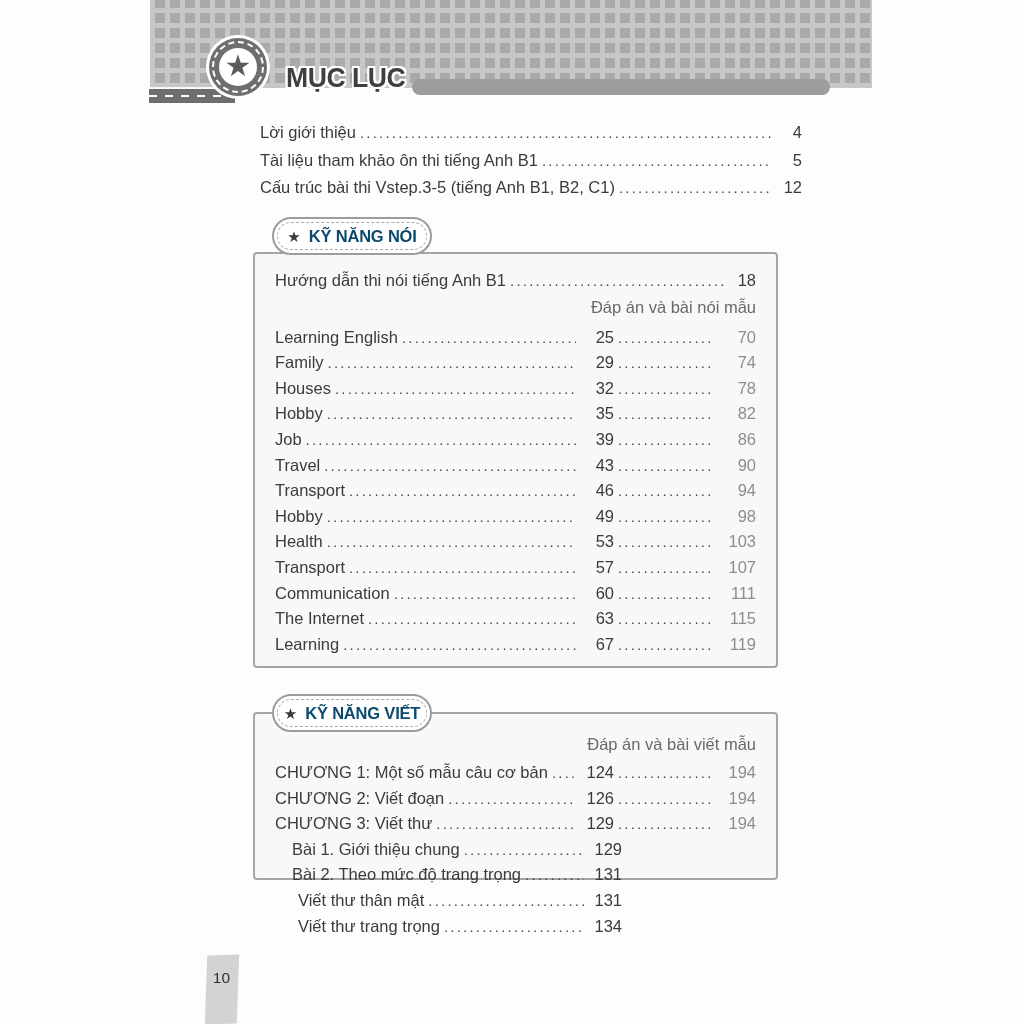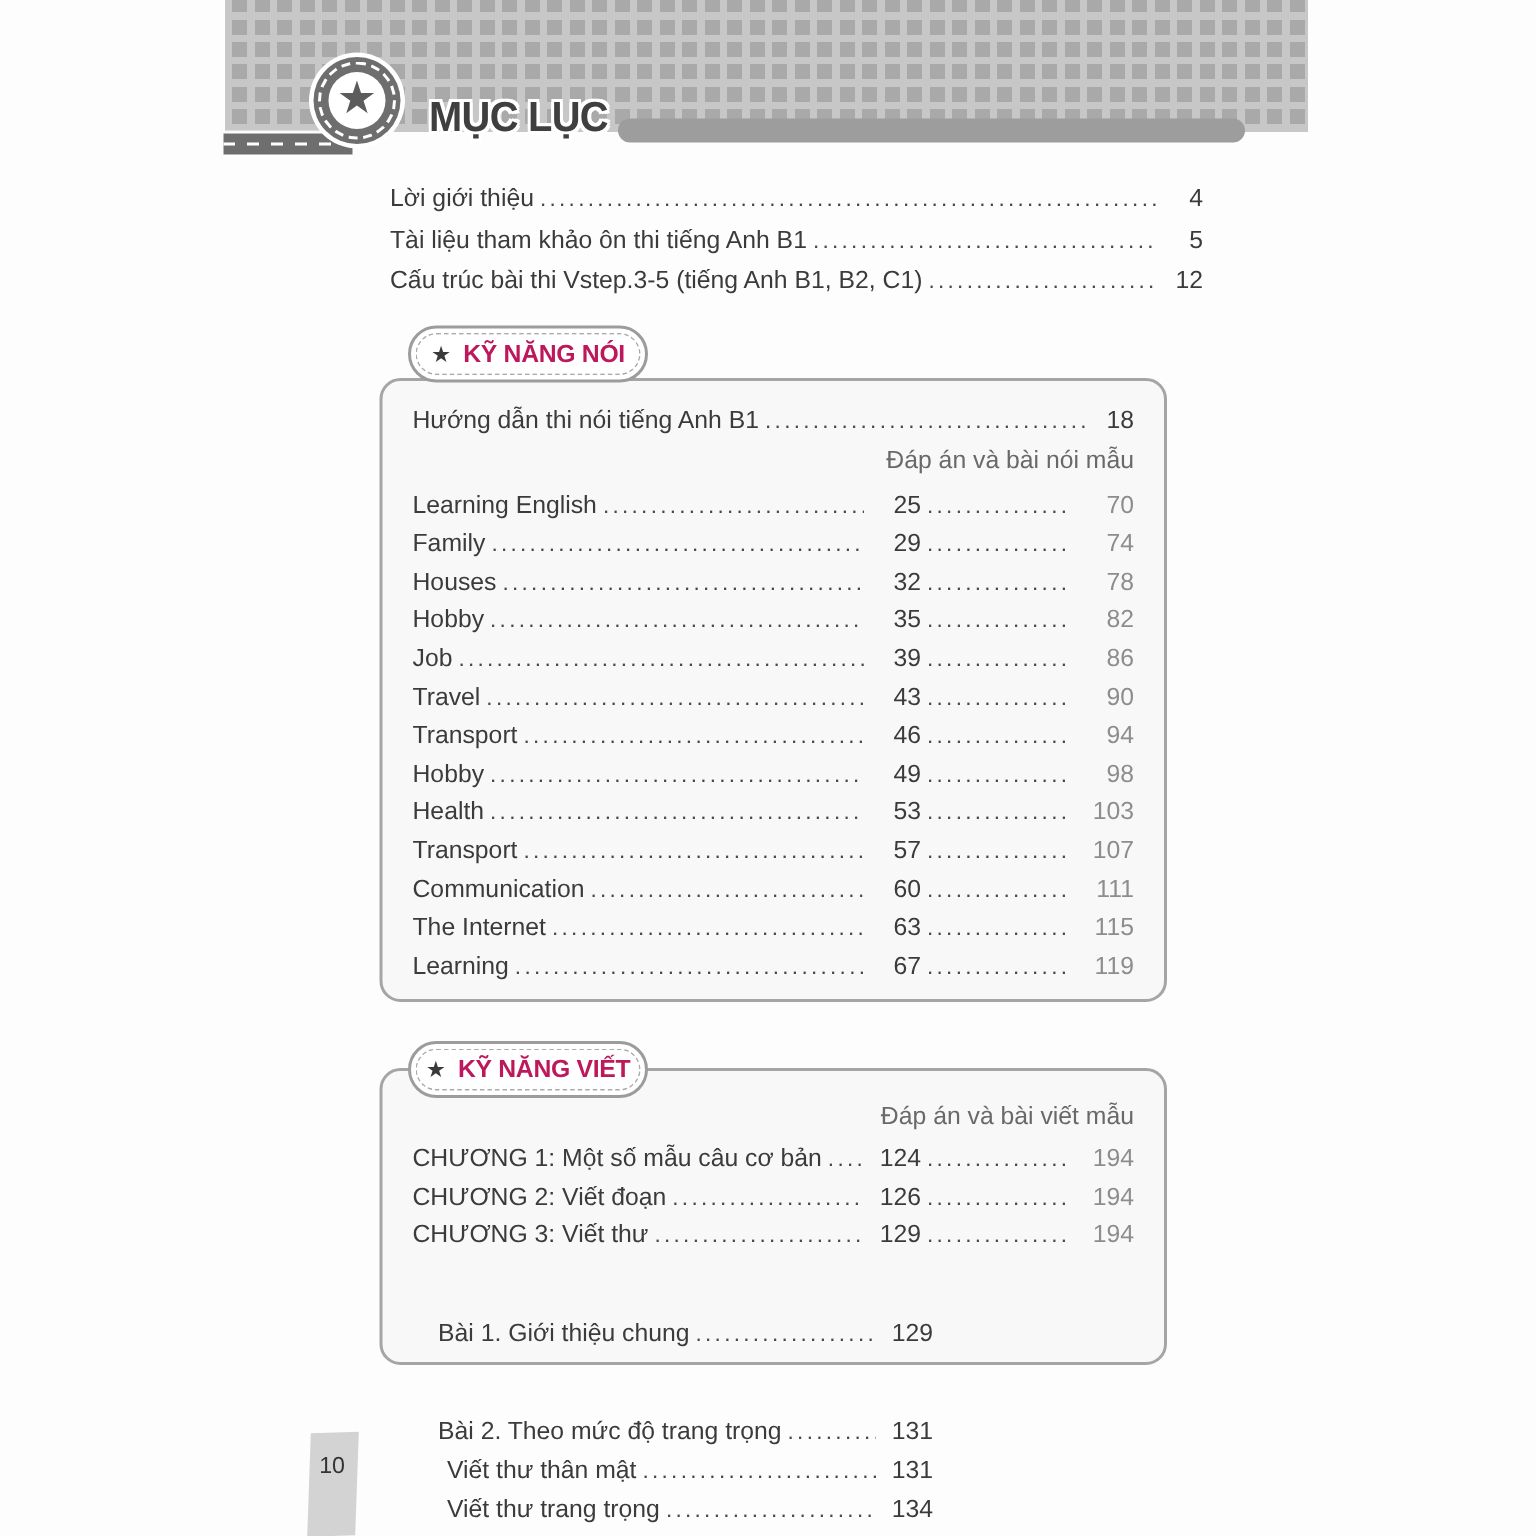--- a/index.html
+++ b/index.html
@@ -63,49 +63,49 @@
   .dots::before{
     content:"......................................................................................................................";
     letter-spacing:2.2px;font-size:15px;
   }
   .d2{flex:none;width:96px;}
   .n1{flex:none;min-width:34px;text-align:right;}
   .n2{flex:none;width:38px;text-align:right;color:#8d8d8d;}
   .sp{flex:none;width:134px;}
   .nb{flex:none;min-width:26px;text-align:right;font-weight:normal;}
   .note{text-align:right;color:#696969;font-size:16.5px;line-height:26px;}
-  .ind1{padding-left:17px;margin-top:40px;}
+  .ind1{padding-left:17px;}
   .ind2{padding-left:23px;}
 
   
   .intro{position:absolute;left:260px;top:119px;width:542px;}
   .intro .row{line-height:27.6px;}
   .intro .pg{flex:none;min-width:26px;text-align:right;}
 
   
   .panel{
     position:absolute;left:253px;width:525px;box-sizing:border-box;
-    border:2px solid #a5a5a5;border-radius:14px;background:#f8f8f8;
+    border:2px solid #a5a5a5;border-radius:4px;background:#f8f8f8;
     padding:0 20px;
   }
   .panel-speaking{top:252px;height:416px;padding-top:14px;}
-  .panel-writing{top:712px;height:198px;padding-top:17px;}
+  .panel-writing{top:712px;height:168px;padding-top:17px;}
   .badge{
     position:absolute;left:272px;width:160px;height:38px;box-sizing:border-box;
     background:#fff;border:2px solid #9c9c9c;border-radius:20px;
     display:flex;align-items:center;justify-content:center;gap:8px;
     z-index:2;
   }
   .badge::before{
     content:"";position:absolute;inset:3px;border:1.5px dashed #ababab;border-radius:16px;
   }
   .badge-speaking{top:217px;}
   .badge-writing{top:694px;}
   .badge-star{font-size:15px;color:#3a3a3a;line-height:1;}
-  .badge-lbl{font-size:16.5px;font-weight:bold;color:#be185d;letter-spacing:-0.2px;white-space:nowrap;}
+  .badge-lbl{font-size:16.5px;font-weight:bold;color:#0c4a6e;letter-spacing:-0.2px;white-space:nowrap;}
 
   .mb5{margin-bottom:5px;}
   .mb3{margin-bottom:3px;}
 
   
   .tab{
     position:absolute;left:206px;top:955px;width:32px;height:69px;
     background:#d3d3d3;transform:skew(-2deg,-2deg);
     display:flex;justify-content:center;
   }

